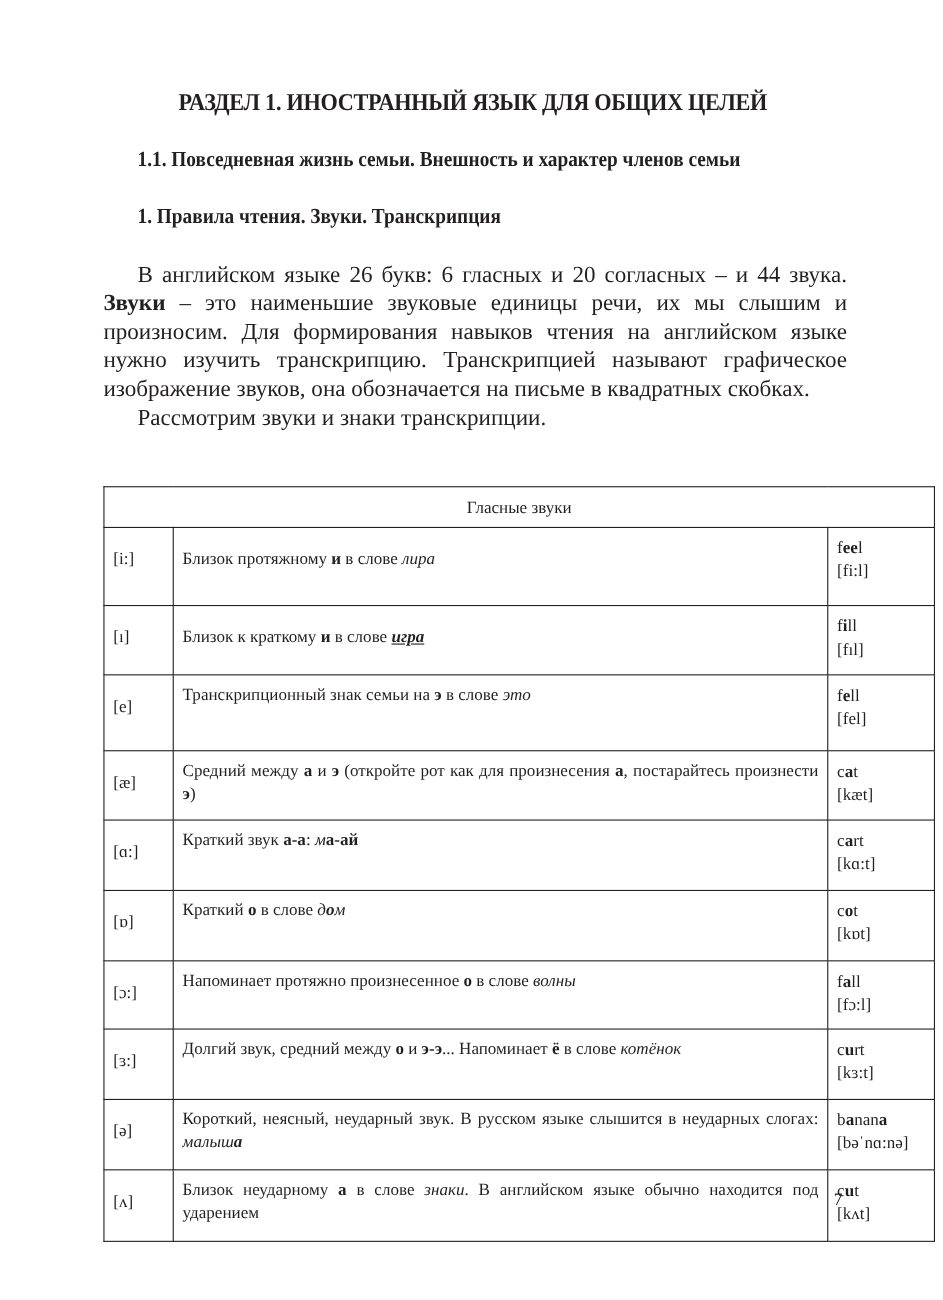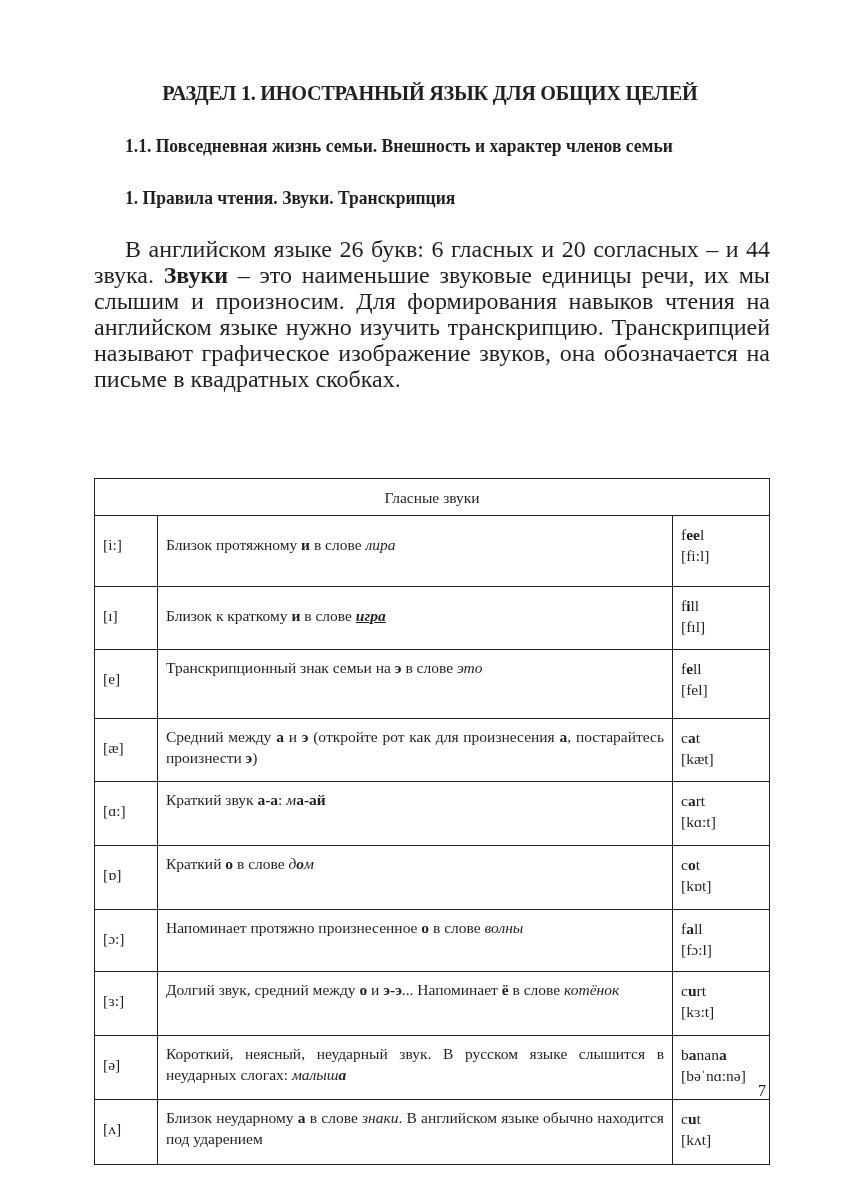--- a/index.html
+++ b/index.html
@@ -15,26 +15,26 @@
     .h-sub {
       position: absolute; left: 125px; top: 135px; font-weight: bold; font-size: 19.5px;
       white-space: nowrap; transform: scaleX(0.9); transform-origin: 0 0;
     }
     .h-sub2 {
       position: absolute; left: 125px; top: 187px; font-weight: bold; font-size: 19.5px;
       white-space: nowrap; transform: scaleX(0.9); transform-origin: 0 0;
     }
     .body-text {
       position: absolute; left: 94px; top: 236px; width: 676px;
-      font-size: 24px; line-height: 26px; text-align: justify;
+      font-size: 21px; line-height: 26px; text-align: justify;
     }
     .body-text p { margin: 0; text-indent: 31px; }
     table.vowels {
-      position: absolute; left: 94px; top: 442px; width: 676px;
-      border-collapse: collapse; font-size: 15.5px; line-height: 21px; margin-top: 36px;
+      position: absolute; left: 94px; top: 442px; width: 756px;
+      border-collapse: collapse; font-size: 15.5px; line-height: 21px;
     }
     table.vowels td, table.vowels th {
       border: 1.5px solid #231f20; vertical-align: top; padding: 7px 8px 5px 8px;
       text-align: left; font-weight: normal;
     }
     table.vowels th { text-align: center; height: 28px; vertical-align: middle; padding: 4px; }
     table.vowels td.sym { width: 46px; padding-top: 18px; }
     table.vowels td.desc { text-align: justify; }
     table.vowels td.ex { width: 80px; padding-top: 8px; }
     .row-1 td { height: 47px; }
@@ -56,20 +56,21 @@
   </style>
 </head>
 <body>
 
 <div class="h-section">РАЗДЕЛ 1. ИНОСТРАННЫЙ ЯЗЫК ДЛЯ ОБЩИХ ЦЕЛЕЙ</div>
 <div class="h-sub">1.1. Повседневная жизнь семьи. Внешность и характер членов семьи</div>
 <div class="h-sub2">1. Правила чтения. Звуки. Транскрипция</div>
 
 <div class="body-text">
   <p><span>В английском языке 26 букв: 6 гласных и 20 согласных – и 44 звука. </span><b>Звуки</b><span> – это наименьшие звуковые единицы речи, их мы слышим и произносим. Для формирования навыков чтения на английском языке нужно изучить транскрипцию. Транскрипцией называют графическое изображение звуков, она обозначается на письме в квадратных скобках.</span></p>
+  <p>Рассмотрим звуки и знаки транскрипции.</p>
 </div>
 
 <table class="vowels">
   <thead>
     <tr>
       <th colspan="3">Гласные звуки</th>
     </tr>
   </thead>
   <tbody id="vowel-rows">
       <tr class="row-1">

